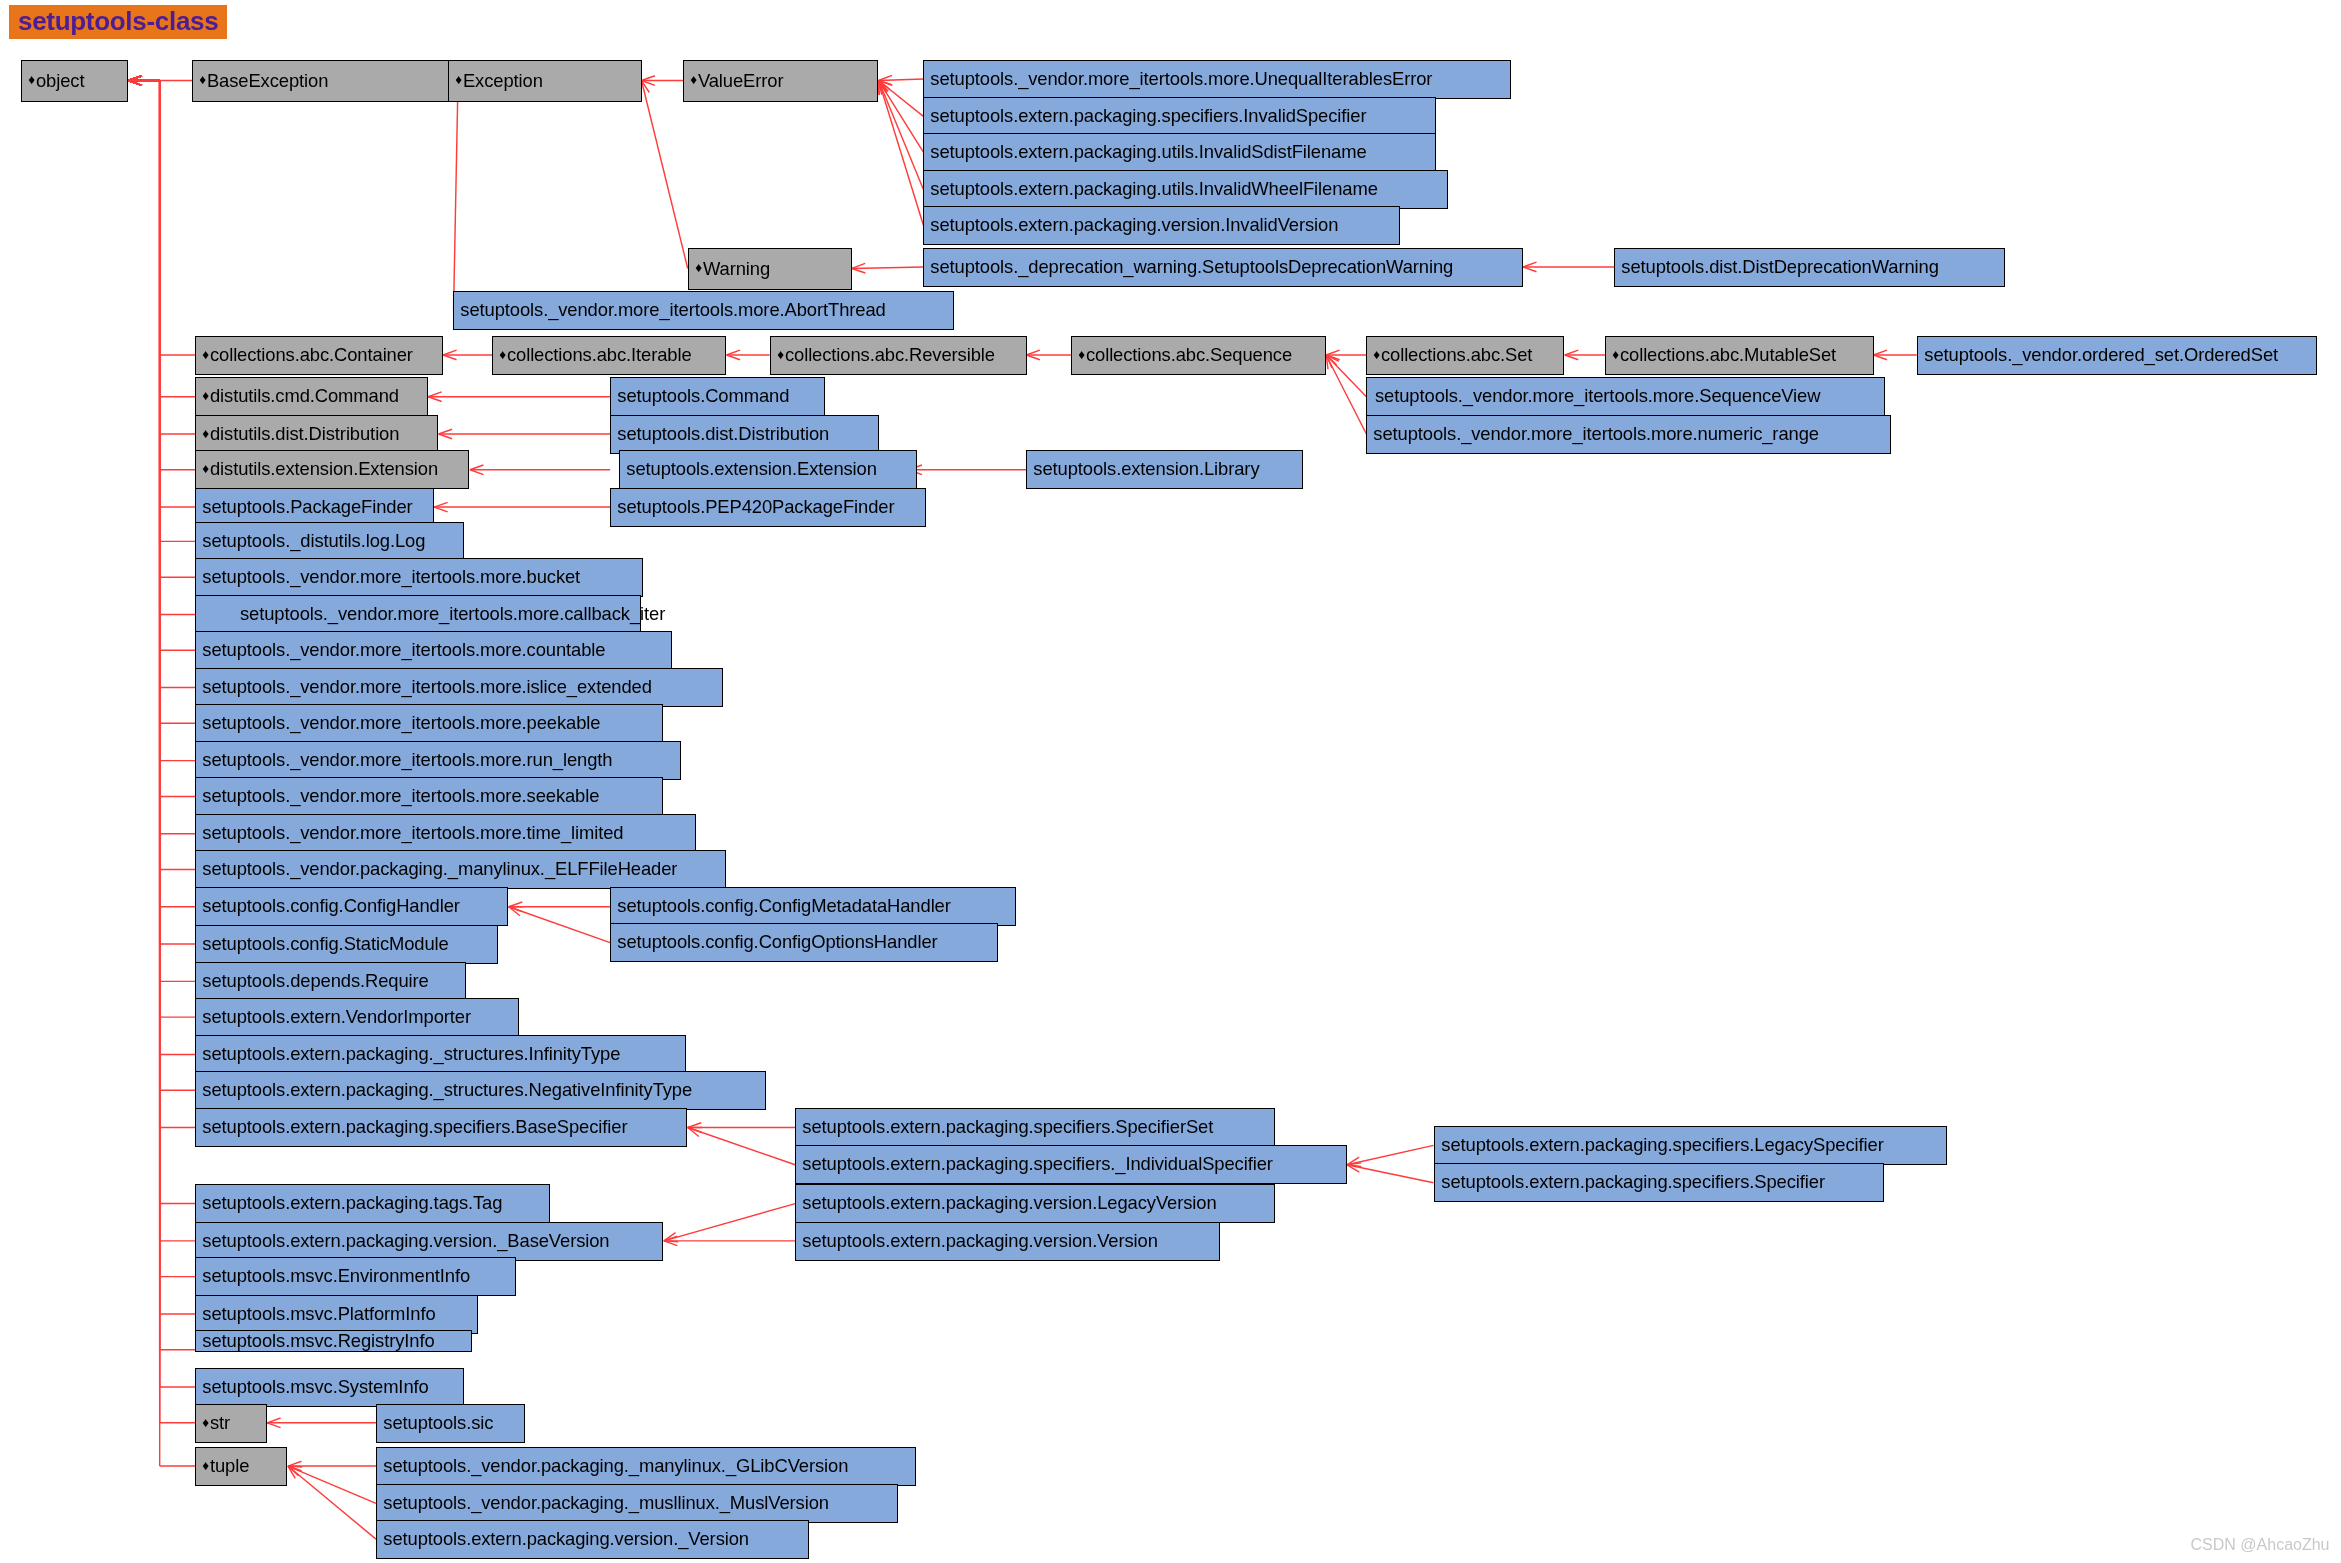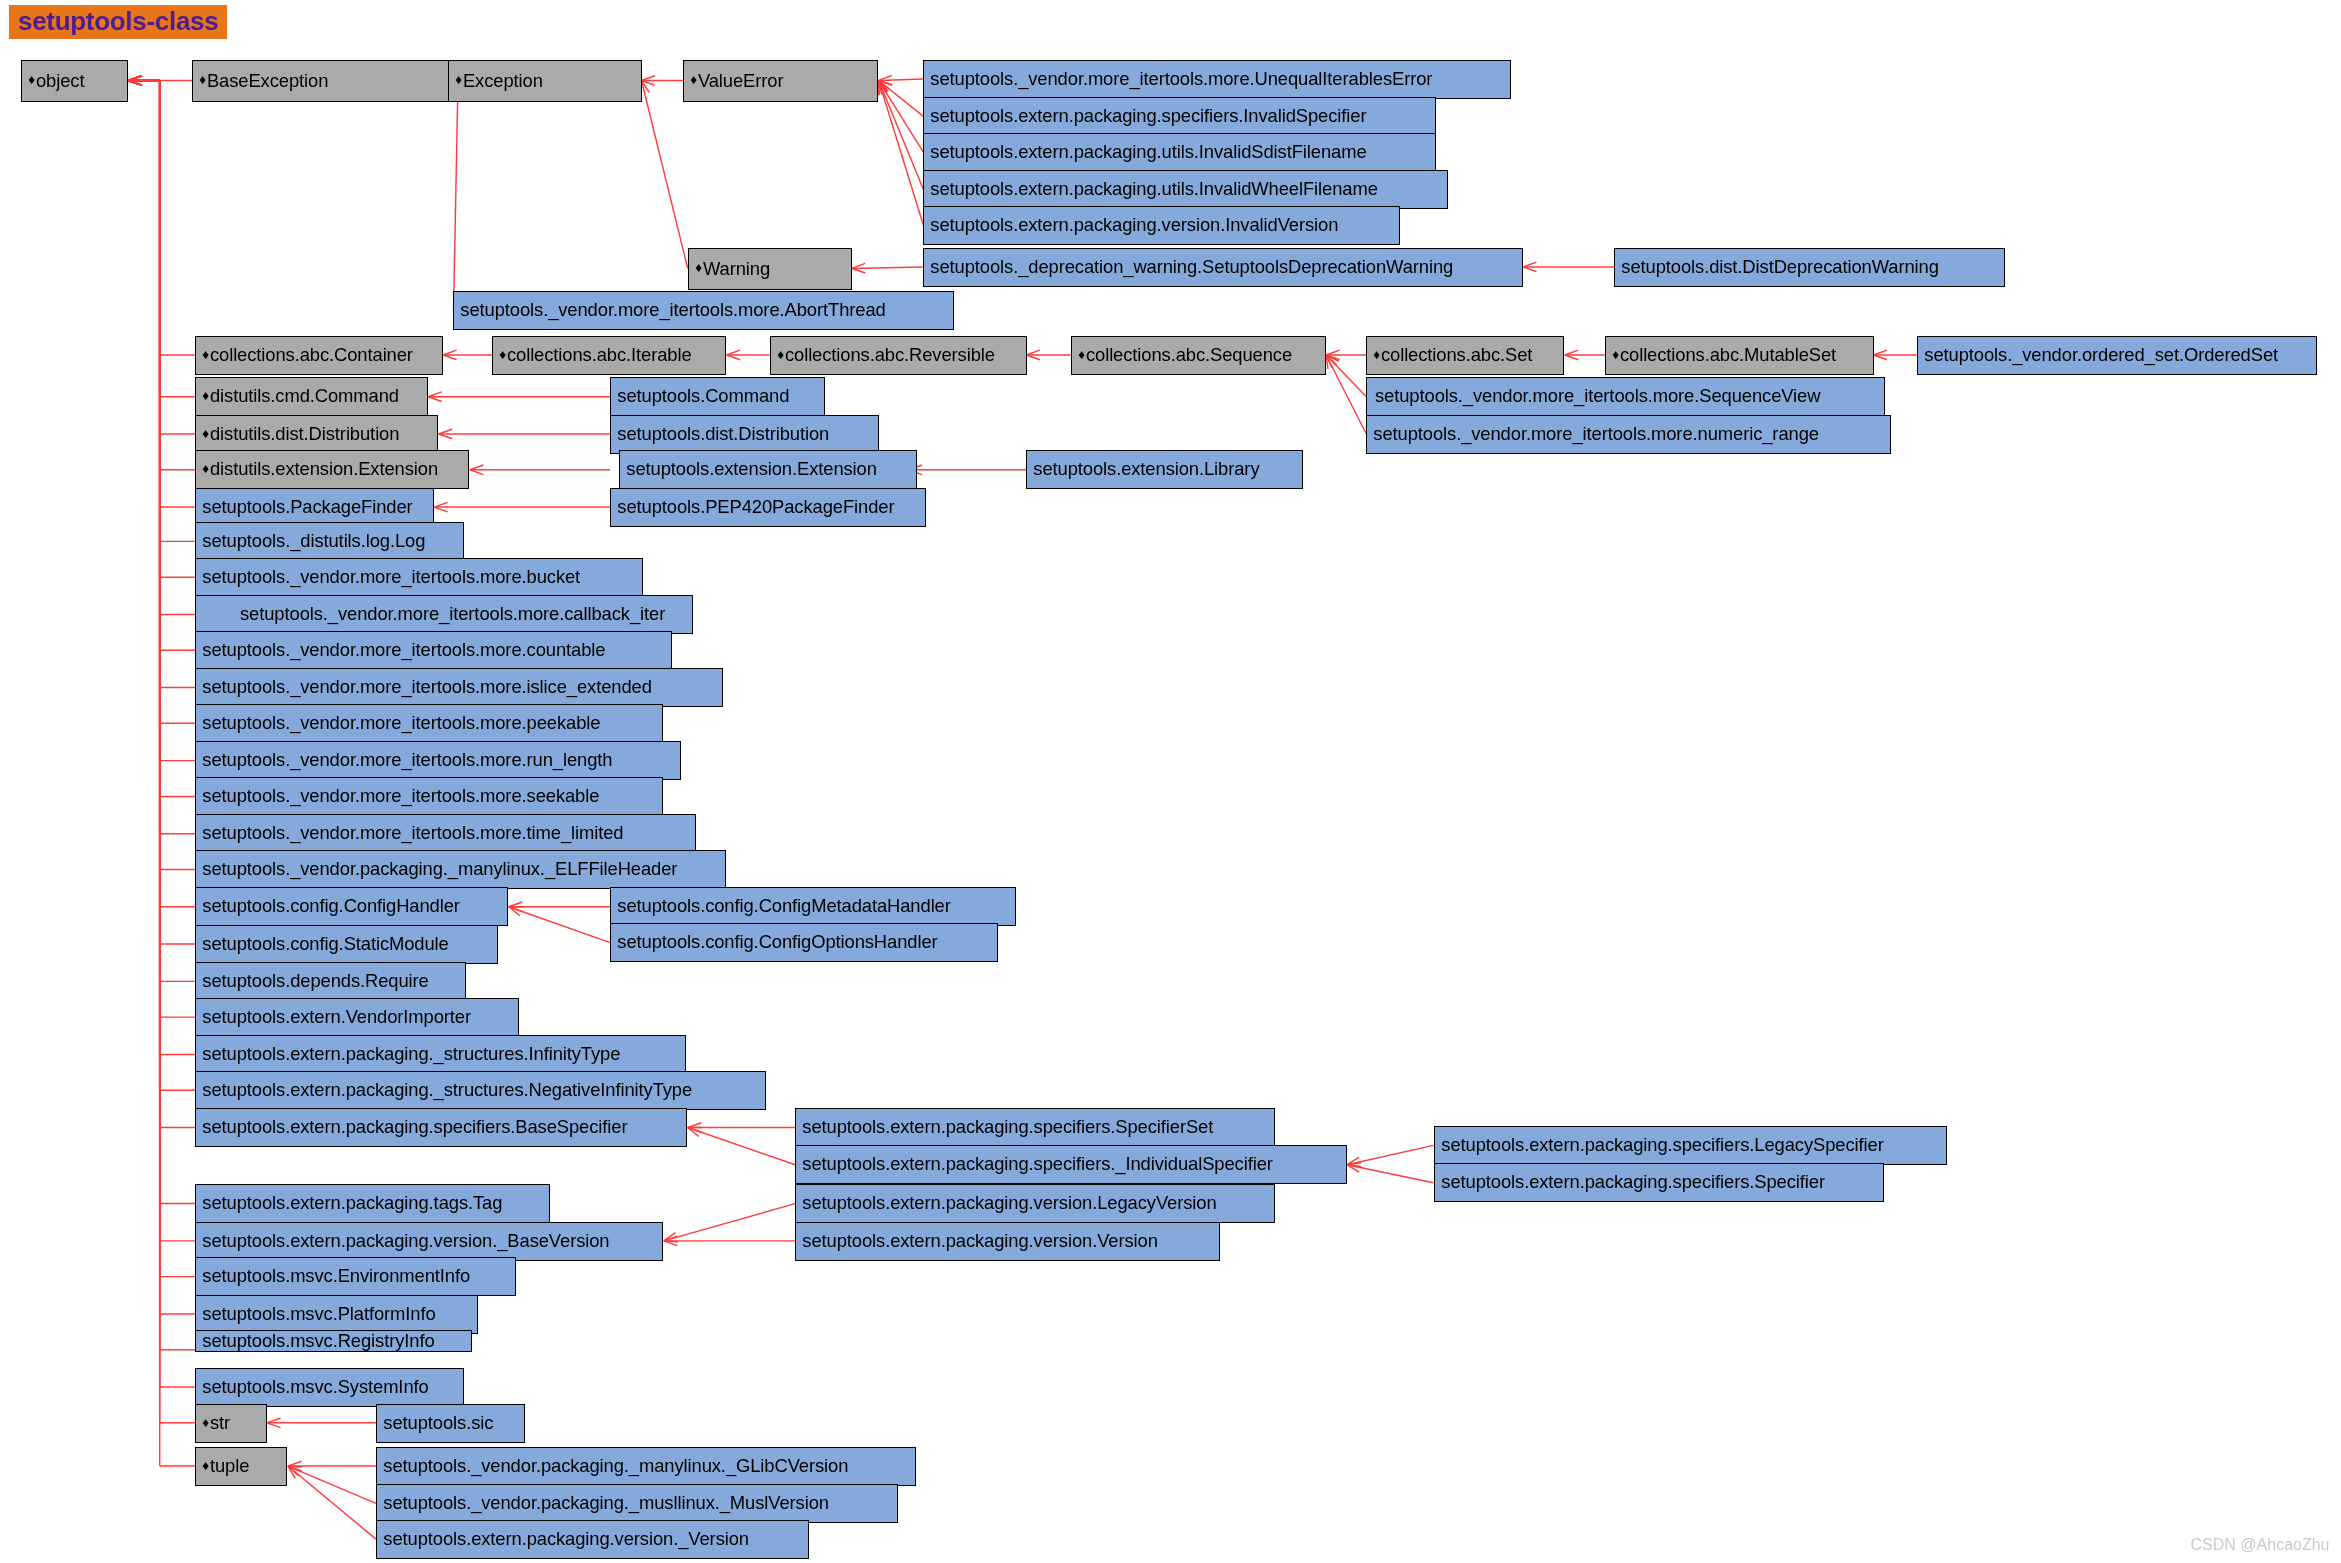--- a/index.html
+++ b/index.html
@@ -452,21 +452,21 @@
       </div>
       <div class="node blue" style="left: 610px; top: 488px; width: 316px; height: 39px;">
         <span>setuptools.PEP420PackageFinder</span>
       </div>
       <div class="node blue" style="left: 195px; top: 522px; width: 269px; height: 39px;">
         <span>setuptools._distutils.log.Log</span>
       </div>
       <div class="node blue" style="left: 195px; top: 558px; width: 448px; height: 39px;">
         <span>setuptools._vendor.more_itertools.more.bucket</span>
       </div>
-      <div class="node blue" style="left: 195px; top: 595px; width: 498px; height: 39px; padding-left: 44px;">
+      <div class="node blue" style="left: 195px; top: 595px; width: 446px; height: 39px; padding-left: 44px;">
         <span>setuptools._vendor.more_itertools.more.callback_iter</span>
       </div>
       <div class="node blue" style="left: 195px; top: 631px; width: 477px; height: 39px;">
         <span>setuptools._vendor.more_itertools.more.countable</span>
       </div>
       <div class="node blue" style="left: 195px; top: 668px; width: 528px; height: 39px;">
         <span>setuptools._vendor.more_itertools.more.islice_extended</span>
       </div>
       <div class="node blue" style="left: 195px; top: 704px; width: 468px; height: 39px;">
         <span>setuptools._vendor.more_itertools.more.peekable</span>

